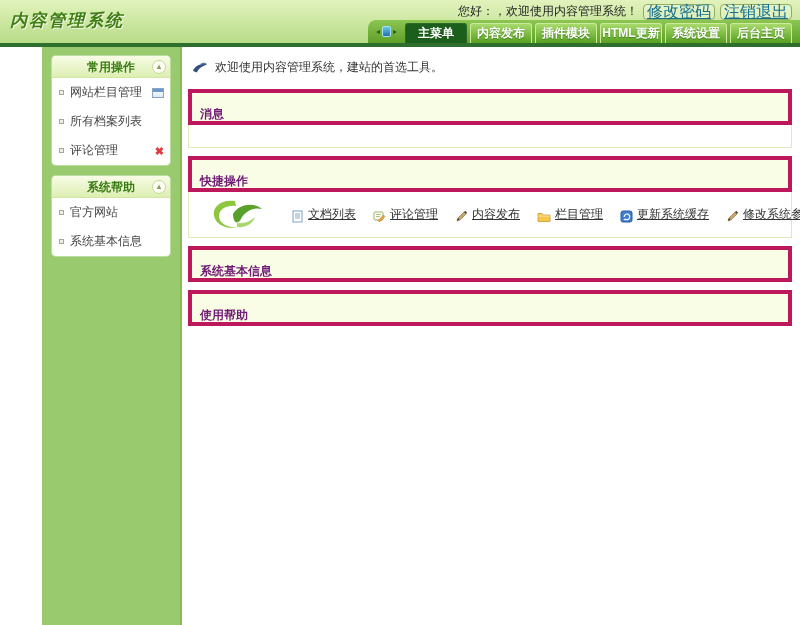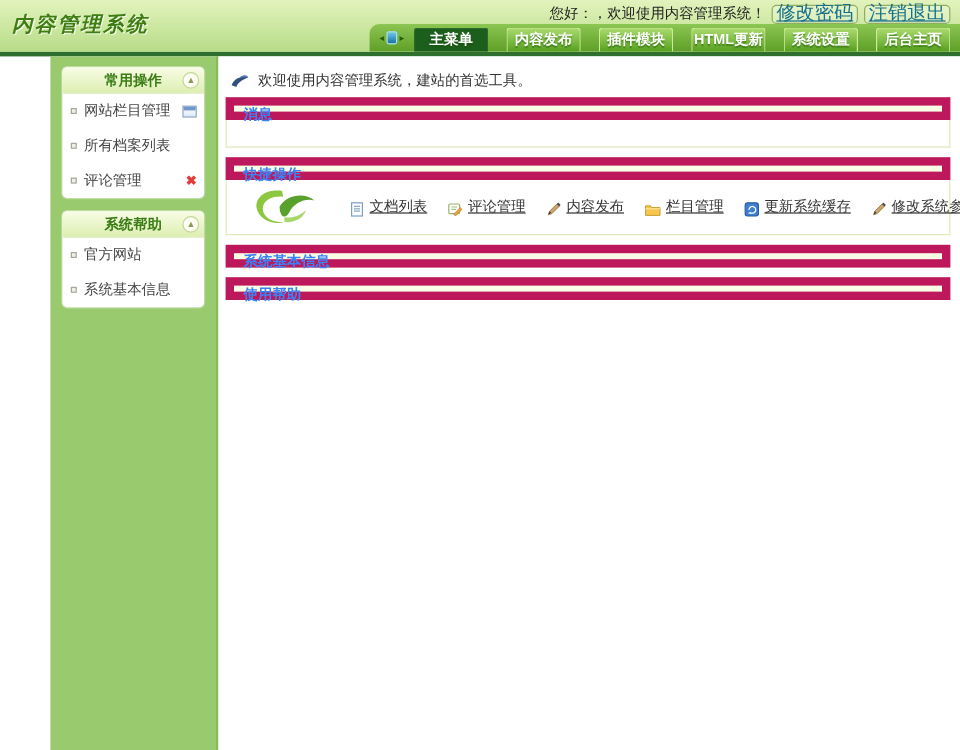--- a/index.html
+++ b/index.html
@@ -10,43 +10,43 @@
   
   .header { height:43px; background:linear-gradient(#e2f3bd, #b7dc87); position:relative; }
   .app-title { position:absolute; left:10px; top:9px; margin:0; font-size:17px; font-weight:bold; font-style:italic; color:#3e7d13; letter-spacing:2px; text-shadow:1px 1px 0 rgba(255,255,255,.75); }
   .greeting-row { position:absolute; top:3px; right:8px; display:flex; align-items:center; gap:5px; font-size:12px; color:#222; }
   .chip { font-size:16px; color:#17708c; text-decoration:underline; border:1px solid #8fae62; border-radius:4px; padding:0 3px; background:rgba(255,255,255,.25); cursor:pointer; line-height:14px; }
 
   .tabrow { position:absolute; right:0; bottom:0; height:23px; display:flex; align-items:flex-end; background:linear-gradient(#8cc653,#5f9f27); border-radius:8px 0 0 0; padding-left:6px; }
   .scroller { display:flex; align-items:center; gap:2px; margin:0 8px 6px 2px; }
   .scroll-arrow { font-size:8px; color:#275e0c; line-height:8px; cursor:pointer; }
   .db-icon { width:9px; height:11px; background:linear-gradient(#6cc8ec,#1d6fa8); border:1px solid #a5e0f5; border-radius:2px; }
-  .tabs { display:flex; gap:15px; align-items:flex-end; padding-right:8px; }
+  .tabs { display:flex; gap:3px; align-items:flex-end; padding-right:8px; }
   .tab { width:62px; height:20px; line-height:19px; text-align:center; color:#fff; font-size:12px; font-weight:bold; background:linear-gradient(#a8da6c,#57a01f); border:1px solid #cdeb9a; border-bottom:none; border-radius:3px 3px 0 0; cursor:pointer; text-shadow:0 1px 1px rgba(20,80,0,.5); overflow:hidden; white-space:nowrap; }
   .tab.active { background:#1c5e1c; border-color:#2a6b2a; }
   .darkstrip { height:4px; background:#2e6f2e; }
 
   
   .bodywrap { display:flex; height:578px; }
   .sidebar { width:140px; background:#9aca6e; border-right:2px solid #86bb58; padding-top:9px; flex:none;margin-left:42px; }
   .panel { width:118px; margin:0 auto 11px; background:#fff; border-radius:4px; overflow:hidden; box-shadow:0 0 0 1px rgba(255,255,255,.35); }
   .panel-header { position:relative; height:22px; line-height:22px; text-align:center; font-size:12px; font-weight:bold; color:#3a7d15; background:linear-gradient(#f8fce6,#ddefb2); border-bottom:1px solid #d4e6a4; }
   .collapse-btn { position:absolute; right:4px; top:4px; width:14px; height:14px; border-radius:50%; background:#fdfdf6; border:1px solid #c2d898; font-size:8px; line-height:12px; text-align:center; color:#8a9a5a; cursor:pointer; }
   .panel-item { display:flex; align-items:center; padding:6px 6px 6px 7px; font-size:12px; color:#444; cursor:pointer; }
   .bullet { width:5px; height:5px; background:#eeeee6; border:1px solid #a8a89a; margin-right:6px; flex:none; }
   .panel-item .grow { flex:1; white-space:nowrap; overflow:hidden; }
   .win-icon { width:12px; height:10px; border:1px solid #8aa5c5; background:linear-gradient(#ffffff,#dde8f5); position:relative; flex:none; }
   .win-icon::before { content:""; position:absolute; top:0; left:0; right:0; height:3px; background:#6f97c9; }
   .x-icon { color:#e23b3b; font-size:11px; font-weight:bold; line-height:10px; flex:none; }
 
   
   .content { flex:1; padding:6px 8px 0 6px; background:#fff; overflow:hidden; }
-  .welcome { display:flex; align-items:center; gap:7px; font-size:12px; color:#333; margin:6px 0 5px 4px; }
+  .welcome { display:flex; align-items:center; gap:7px; font-size:12px; color:#333; margin:6px 0 13px 4px; }
   .section { margin-bottom:8px; }
-  .sec-header { height:19px; padding:0 8px; background:#f9fde6; border:7px solid #be185d; font-size:12px; font-weight:bold; color:#3b82f6; line-height:15px; }
+  .sec-header { height:19px; padding:14px 8px; background:#f9fde6; border:4px solid #be185d; font-size:12px; font-weight:bold; color:#701a75; line-height:15px; }
   .sec-body { border:1px solid #e0eab9; border-top:none; background:#fff; }
   .msg-body { height:23px; }
   .quick-body { height:46px; display:flex; align-items:center; padding:0 10px; }
   .logo { margin:0 24px 0 10px; flex:none; }
   .qlinks { display:flex; align-items:center; gap:17px; }
   .qlink { display:flex; align-items:flex-end; gap:4px; font-size:12px; color:#333; cursor:pointer; white-space:nowrap; }
   .qlink .lbl { text-decoration:underline; }
   .info-row { display:flex; font-size:12px; border-bottom:1px solid #ebebdd; }
   .info-row:last-child { border-bottom:none; }
   .info-label { width:155px; padding:5px 8px; border-right:1px solid #ebebdd; color:#333; flex:none; }

